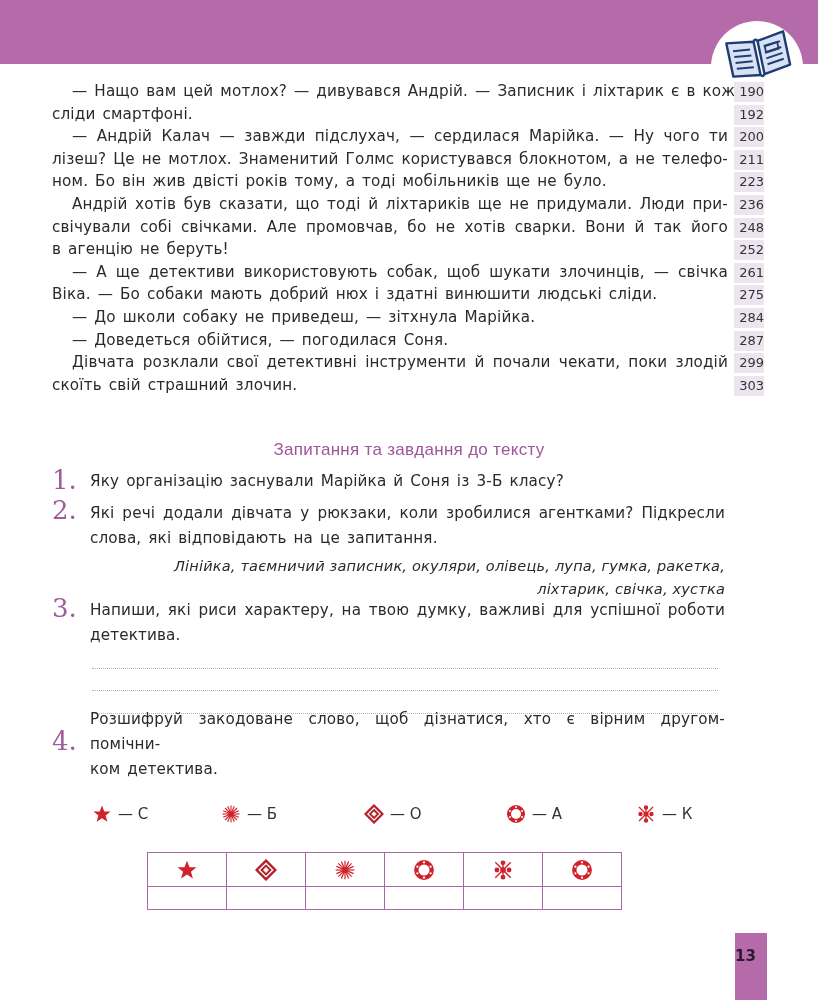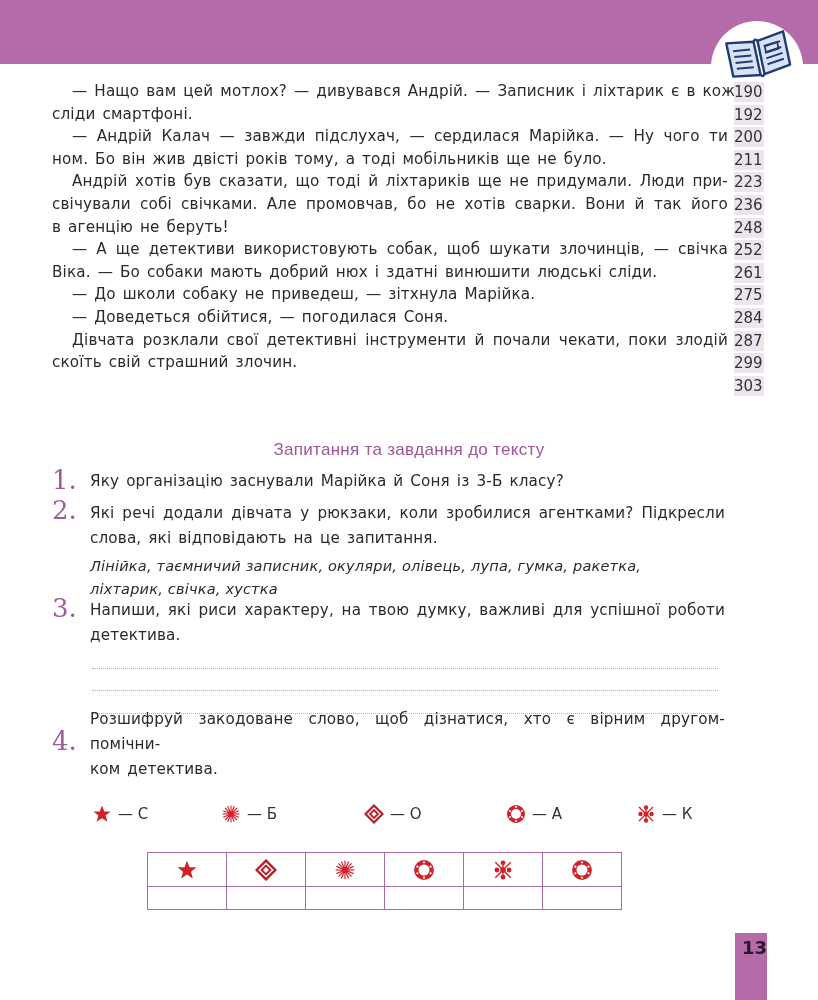--- a/index.html
+++ b/index.html
@@ -23,35 +23,35 @@
   .line {
     height: 22.6px; line-height: 22.6px; font-size: 15.2px;
     white-space: nowrap; letter-spacing: 0.15px; word-spacing: 2px;
   }
   .line.just { text-align: justify; text-align-last: justify; }
   .line.indent { padding-left: 20px; }
 
   .numcol { position: absolute; left: 734px; top: 82px; width: 30px; }
   .num {
     height: 20px; margin-bottom: 2.6px; background: #ece5ef;
-    font-size: 15px; line-height: 20px; text-align: left; color: #333;
+    font-size: 13px; line-height: 20px; text-align: right; color: #333;
   }
 
   .q-title {
     position: absolute; left: 0; width: 818px; top: 440px; text-align: center;
     font-family: Liberation Sans, sans-serif; font-size: 17px; color: #a0559a; letter-spacing: 0.3px;
   }
   .qnum {
     position: absolute; left: 52px; font-family: "DejaVu Serif", serif;
     font-size: 26px; color: #9e5c9c; line-height: 26px;
   }
   .qtext { position: absolute; left: 90px; width: 635px; font-size: 15.2px; line-height: 25px; letter-spacing: 0.15px; word-spacing: 2px; }
   .qtext .just { text-align: justify; text-align-last: justify; display: block; }
   .options {
-    position: absolute; left: 90px; width: 635px; top: 555px; text-align: left;
+    position: absolute; left: 90px; width: 635px; top: 555px; text-align: right;
     font-style: italic; font-size: 14.5px; line-height: 23px; letter-spacing: 0.2px;
   }
   .dotline {
     position: absolute; left: 92px; width: 626px; height: 0;
     border-top: 1.5px dotted #c9a5c8;
   }
 
   .legend { position: absolute; top: 803px; height: 22px; display: flex; align-items: center; }
   .legend .lsym { width: 20px; height: 20px; }
   .legend .ltext { font-size: 15px; margin-left: 6px; color: #333; white-space: nowrap; }
@@ -64,22 +64,22 @@
   }
   .cipher tr.sym td { height: 33px; }
   .cipher tr.ans td { height: 22px; }
   .cipher svg { width: 22px; height: 22px; display: inline-block; vertical-align: middle; }
 
   .page-tab {
     position: absolute; left: 735px; top: 933px; width: 32px; height: 67px;
     background: #b56aaa;
   }
   .page-num {
-    display: block; text-align: right; margin-top: 4px;
-    font-size: 18px; font-weight: bold; color: #2b1a2b;
+    display: block; text-align: left; margin-top: 14px;
+    font-size: 15px; font-weight: bold; color: #2b1a2b;
   }
 </style>
 </head>
 <body>
 
 <div class="top-band"></div>
 <div class="book-badge">
   <svg class="book-icon" viewBox="0 0 70 56">
     <g transform="rotate(-12 35 28)">
       <path d="M6 12 L33 16 L33 50 L6 46 Z" fill="#d9e2f4" stroke="#1f3d73" stroke-width="2.4" stroke-linejoin="round"></path>
@@ -89,20 +89,21 @@
       <path d="M42 23 L59 21 M42 29 L59 27 M42 35 L59 33 M42 41 L59 39" stroke="#1f3d73" stroke-width="2"></path>
       <rect x="43" y="26" width="13" height="7" fill="none" stroke="#1f3d73" stroke-width="1.8" transform="skewY(-5)"></rect>
     </g>
   </svg>
 </div>
 
 <div class="story">
   <div class="line just indent">— Нащо вам цей мотлох? — дивувався Андрій. — Записник і ліхтарик є в кож-</div>
   <div class="line">сліди смартфоні.</div>
   <div class="line just indent">— Андрій Калач — завжди підслухач, — сердилася Марійка. — Ну чого ти</div>
+  <div class="line just">лізеш? Це не мотлох. Знаменитий Голмс користувався блокнотом, а не телефо-</div>
   <div class="line">ном. Бо він жив двісті років тому, а тоді мобільників ще не було.</div>
   <div class="line just indent">Андрій хотів був сказати, що тоді й ліхтариків ще не придумали. Люди при-</div>
   <div class="line just">свічували собі свічками. Але промовчав, бо не хотів сварки. Вони й так його</div>
   <div class="line">в агенцію не беруть!</div>
   <div class="line just indent">— А ще детективи використовують собак, щоб шукати злочинців, — свічка</div>
   <div class="line">Віка. — Бо собаки мають добрий нюх і здатні винюшити людські сліди.</div>
   <div class="line indent">— До школи собаку не приведеш, — зітхнула Марійка.</div>
   <div class="line indent">— Доведеться обійтися, — погодилася Соня.</div>
   <div class="line just indent">Дівчата розклали свої детективні інструменти й почали чекати, поки злодій</div>
   <div class="line">скоїть свій страшний злочин.</div>

